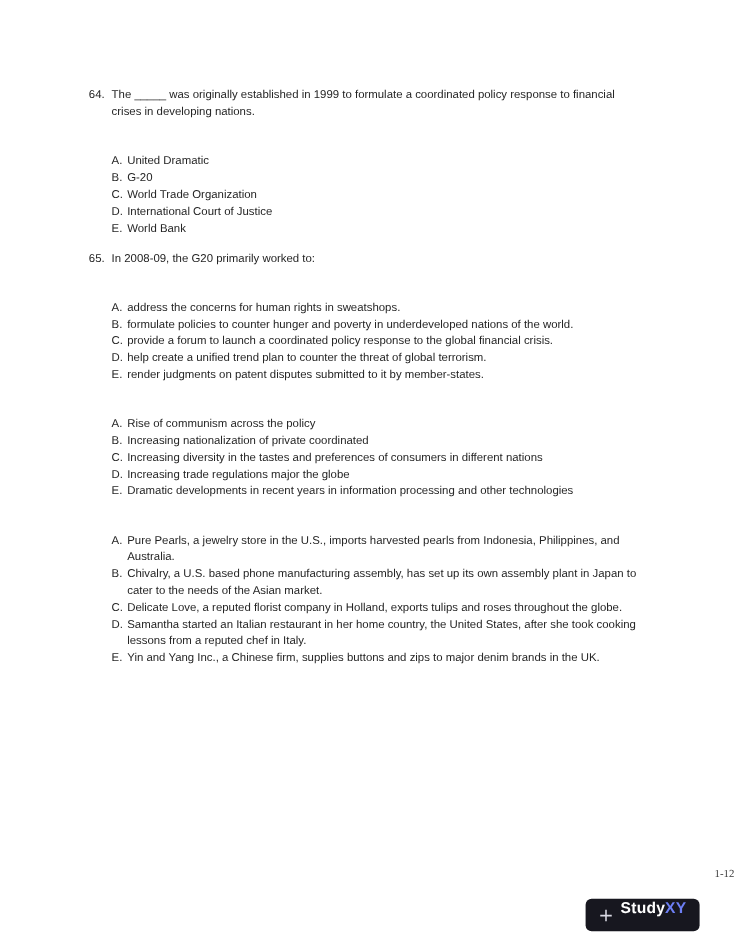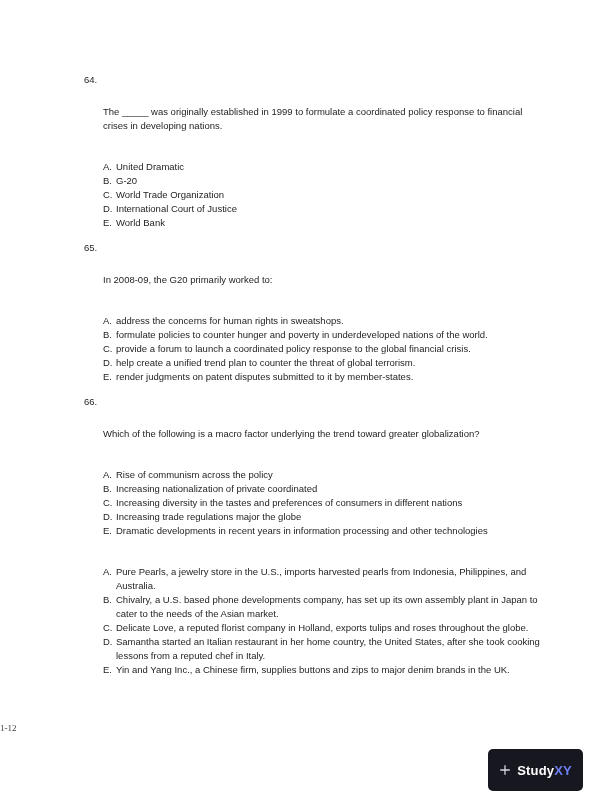--- a/index.html
+++ b/index.html
@@ -10,54 +10,53 @@
     overflow: hidden;
     background: #ffffff;
     font-family: "Liberation Sans", sans-serif;
     color: #242424;
   }
   .page { position: absolute; inset: 0; }
 
   .content {
     position: absolute;
     top: 73px;
-    left: 84px;
+    left: 74px;
     width: 462px;
     font-size: 9.5px;
     line-height: 14px;
   }
 
   .question-block { margin-bottom: 11px; }
   .q-header { display: flex; }
   .q-number { flex: 0 0 19px; }
-  .q-text { flex: 1; margin-top: 32px; }
+  .q-text { flex: 1; }
 
   .options { margin-top: 27px; margin-left: 19px; }
   .option { display: flex; }
   .opt-letter { flex: 0 0 13px; }
   .opt-text { flex: 1; }
 
   .footer {
     position: absolute;
     top: 723px;
     left: 0;
     width: 612px;
-    text-align: left;
+    text-align: right;
     font-family: "Liberation Serif", serif;
     font-size: 9px;
     color: #3a3a3a;
   }
 
   .logo {
     position: absolute;
     top: 749px;
     right: 29px;
-    height: 42px;
+    height: 27px;
     display: flex;
-    align-items: center;
     gap: 6px;
     padding: 0 11px;
     border-radius: 5px;
     background: #17171f;
   }
   .logo-plus { display: flex; align-items: center; color: #d8d8e2; }
   .logo-text {
     font-size: 13px;
     font-weight: bold;
     letter-spacing: 0.2px;
@@ -121,24 +120,20 @@
             <span class="opt-letter">D.</span>
             <span class="opt-text">help create a unified trend plan to counter the threat of global terrorism.</span>
           </div>
           <div class="option">
             <span class="opt-letter">E.</span>
             <span class="opt-text">render judgments on patent disputes submitted to it by member-states.</span>
           </div>
         </div>
       </div>
       <div class="question-block">
-        <div class="q-header">
-          <span class="q-number">66.</span>
-          <span class="q-text">Which of the following is a macro factor underlying the trend toward greater globalization?</span>
-        </div>
         <div class="options">
           <div class="option">
             <span class="opt-letter">A.</span>
             <span class="opt-text">Rise of communism across the policy</span>
           </div>
           <div class="option">
             <span class="opt-letter">B.</span>
             <span class="opt-text">Increasing nationalization of private coordinated</span>
           </div>
           <div class="option">
@@ -156,21 +151,21 @@
         </div>
       </div>
       <div class="question-block">
         <div class="options">
           <div class="option">
             <span class="opt-letter">A.</span>
             <span class="opt-text">Pure Pearls, a jewelry store in the U.S., imports harvested pearls from Indonesia, Philippines, and Australia.</span>
           </div>
           <div class="option">
             <span class="opt-letter">B.</span>
-            <span class="opt-text">Chivalry, a U.S. based phone developments company, has set up its own assembly plant in Japan to cater to the needs of the Asian market.</span>
+            <span class="opt-text">Chivalry, a U.S. based phone manufacturing assembly, has set up its own assembly plant in Japan to cater to the needs of the Asian market.</span>
           </div>
           <div class="option">
             <span class="opt-letter">C.</span>
             <span class="opt-text">Delicate Love, a reputed florist company in Holland, exports tulips and roses throughout the globe.</span>
           </div>
           <div class="option">
             <span class="opt-letter">D.</span>
             <span class="opt-text">Samantha started an Italian restaurant in her home country, the United States, after she took cooking lessons from a reputed chef in Italy.</span>
           </div>
           <div class="option">

